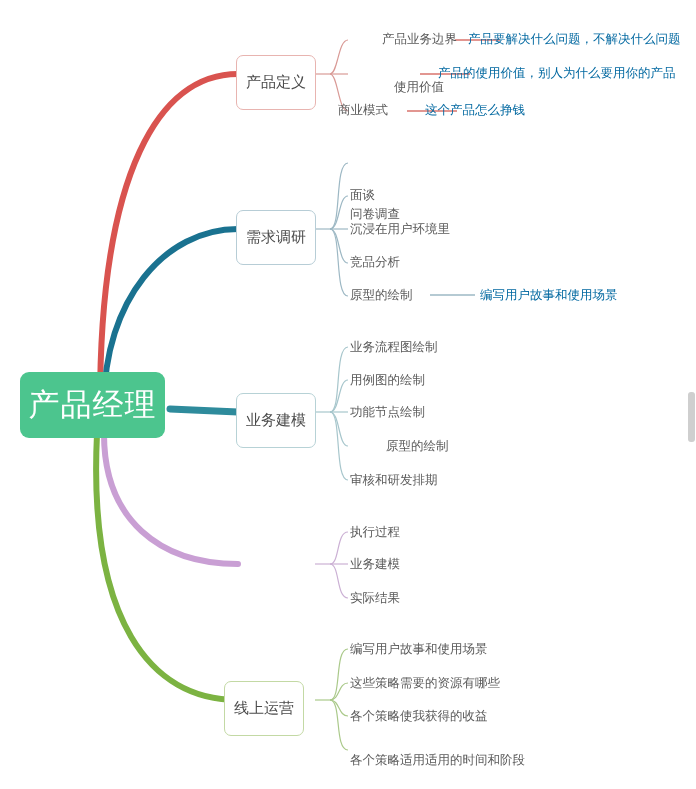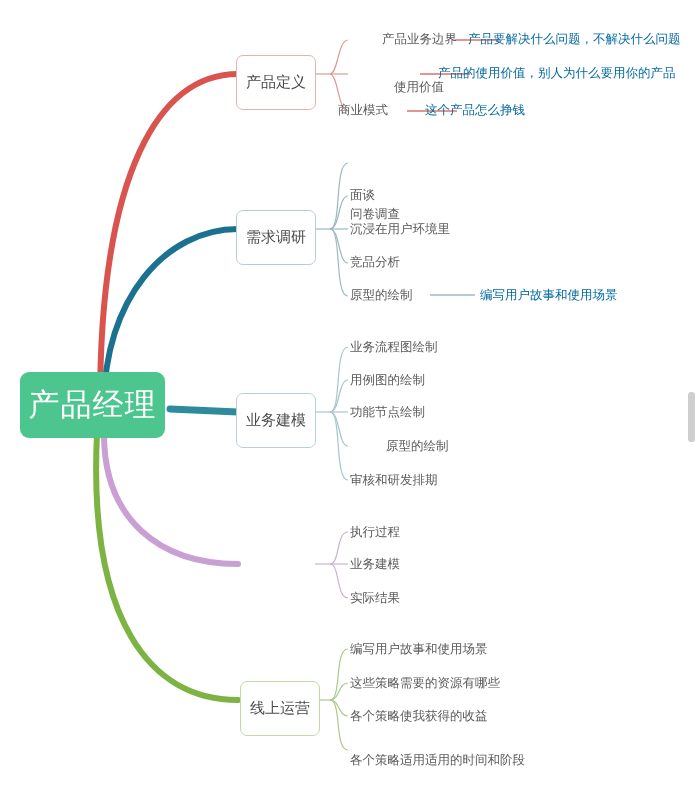--- a/index.html
+++ b/index.html
@@ -167,21 +167,21 @@
   <div class="node-sub" style="left:350px; top:341px;">业务流程图绘制</div>
   <div class="node-sub" style="left:350px; top:374px;">用例图的绘制</div>
   <div class="node-sub" style="left:350px; top:406px;">功能节点绘制</div>
   <div class="node-sub" style="left:350px; top:440px;margin-left:36px;">原型的绘制</div>
   <div class="node-sub" style="left:350px; top:474px;">审核和研发排期</div>
 
   <div class="node-sub" style="left:350px; top:526px;">执行过程</div>
   <div class="node-sub" style="left:350px; top:558px;">业务建模</div>
   <div class="node-sub" style="left:350px; top:592px;">实际结果</div>
 
-  <div class="node-branch" style="left:240px; top:681px; border-color:#c3d9a4;">线上运营</div>
+  <div class="node-branch" style="left:224px; top:681px; border-color:#c3d9a4;">线上运营</div>
   <div class="node-sub" style="left:350px; top:643px;">编写用户故事和使用场景</div>
   <div class="node-sub" style="left:350px; top:677px;">这些策略需要的资源有哪些</div>
   <div class="node-sub" style="left:350px; top:710px;">各个策略使我获得的收益</div>
   <div class="node-sub" style="left:350px; top:741px;margin-top:13px;">各个策略适用适用的时间和阶段</div>
 
   <div id="scrollbar-track"></div>
   <div id="scrollbar-thumb"></div>
 
 </div>
 

